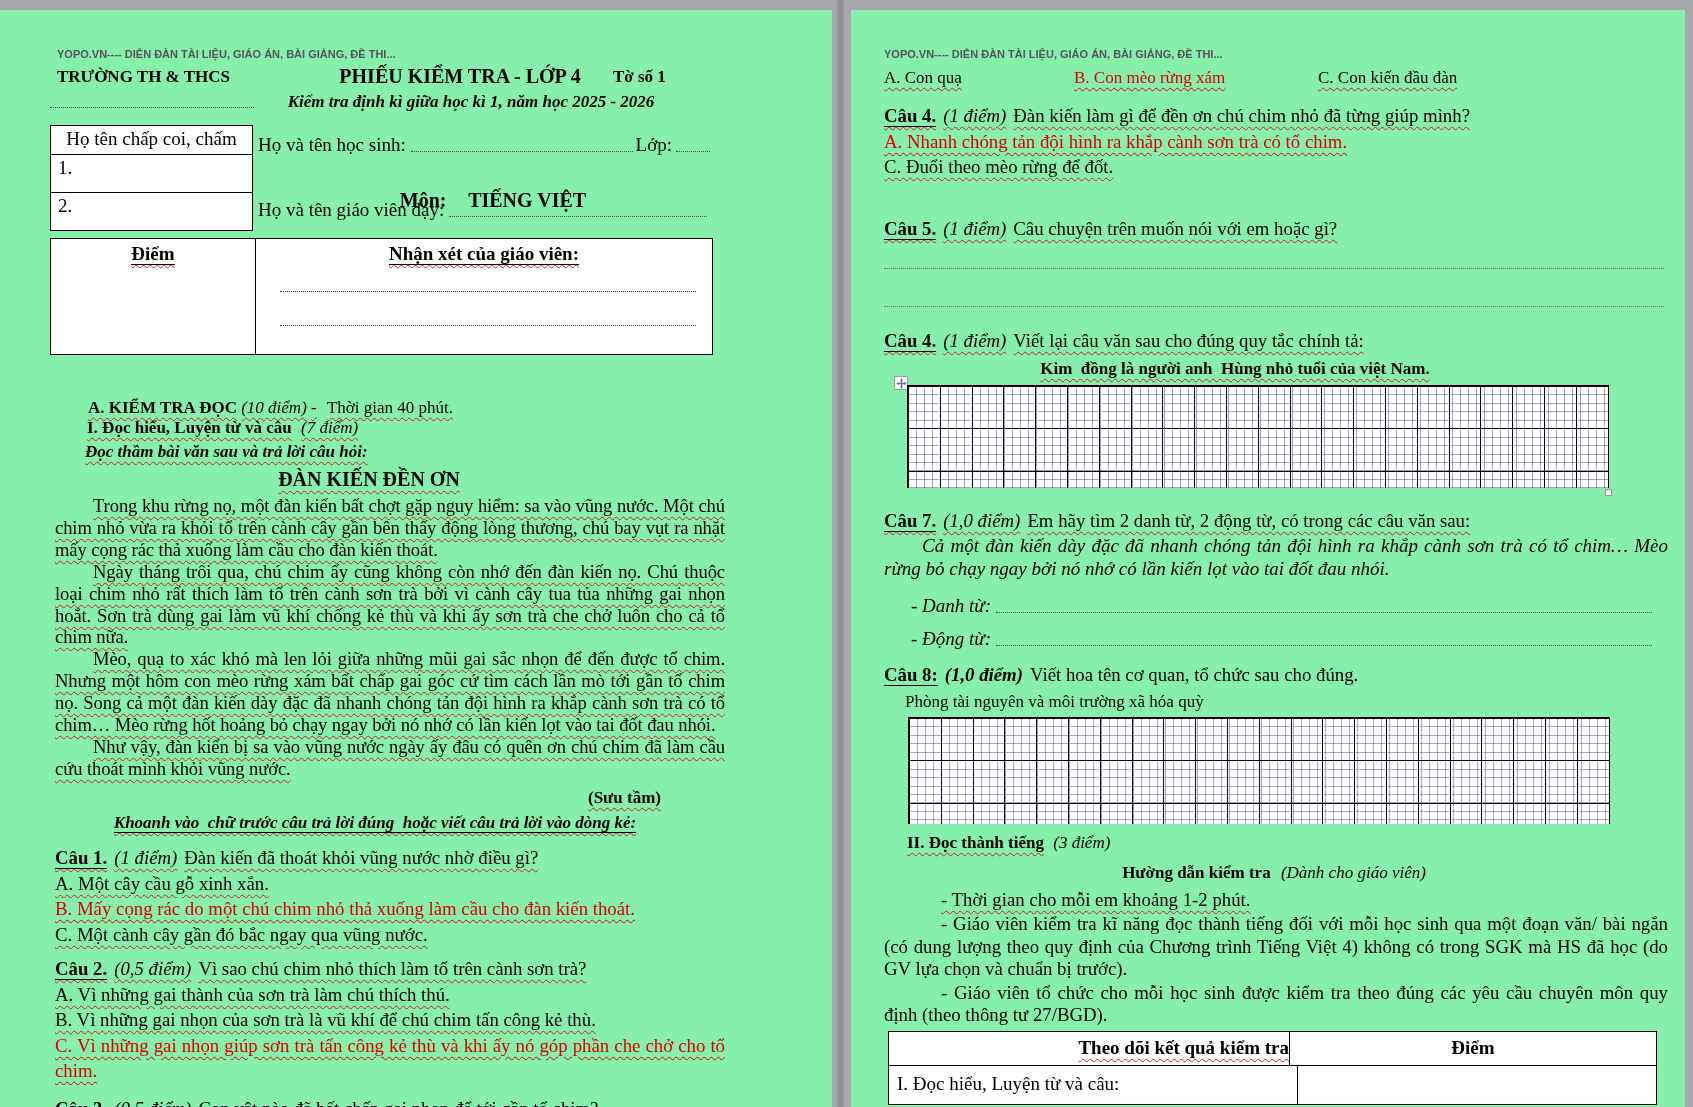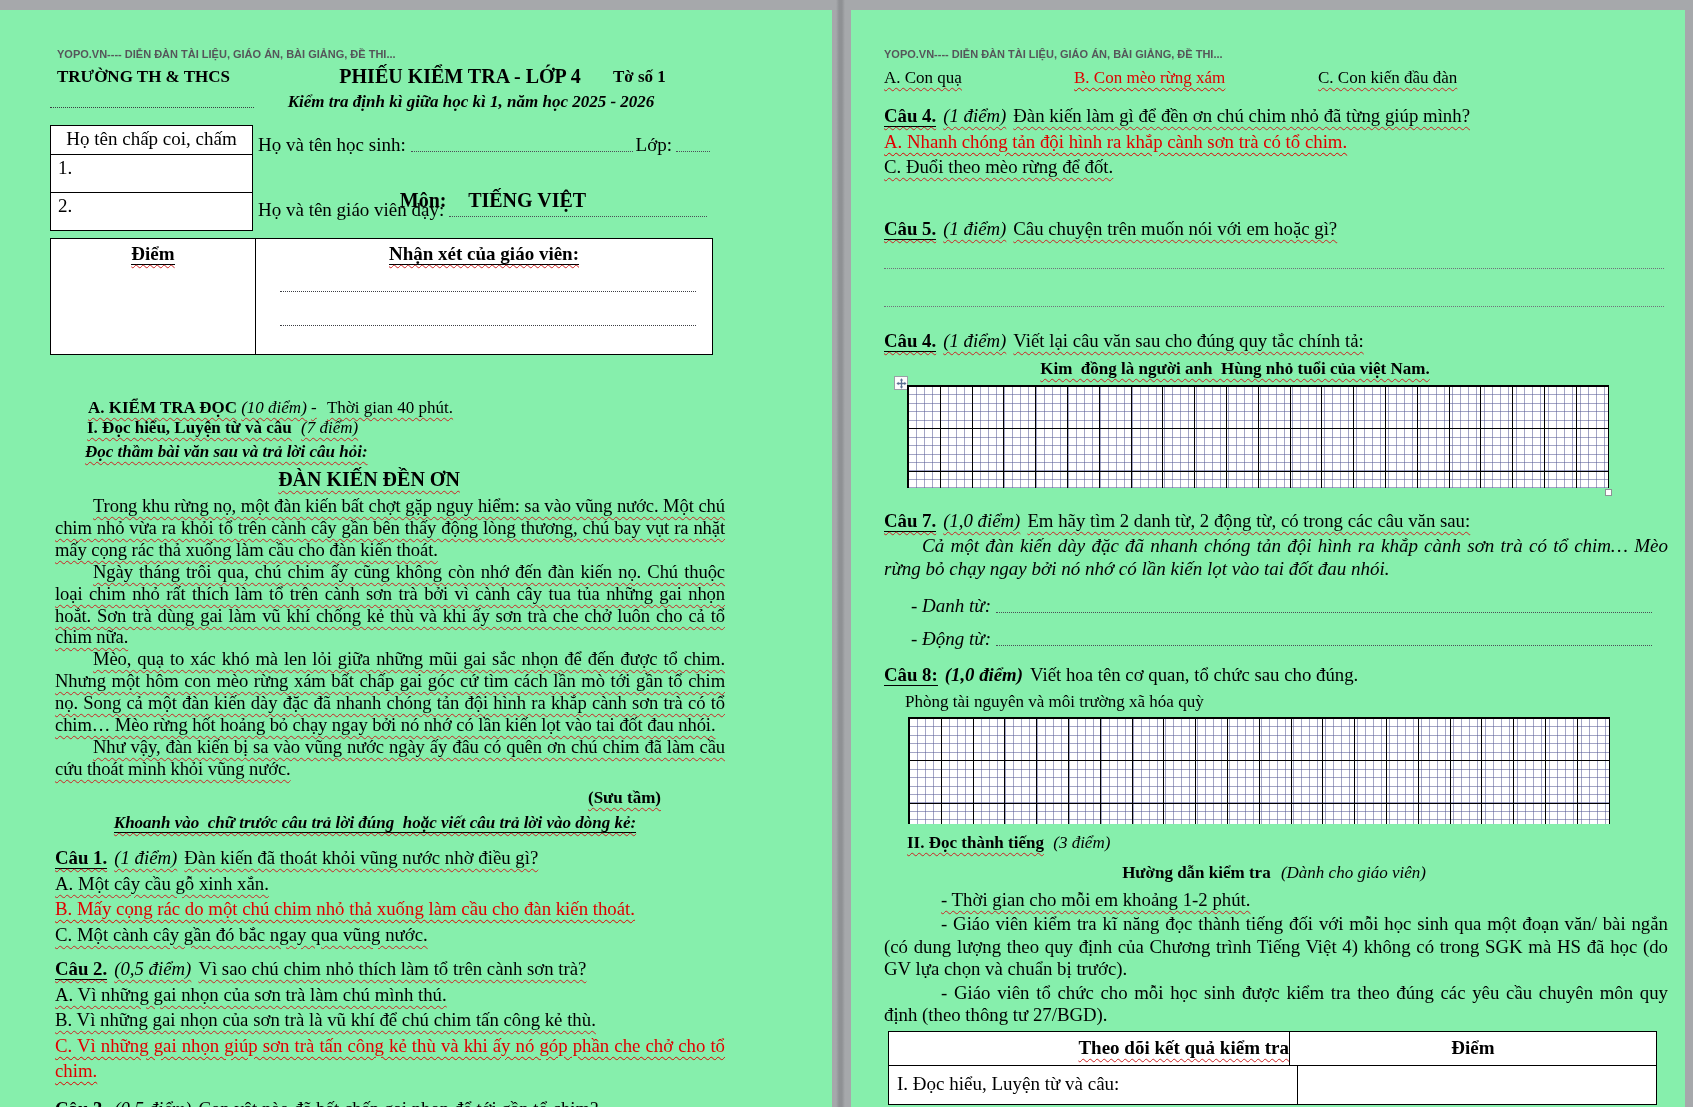--- a/index.html
+++ b/index.html
@@ -156,21 +156,21 @@
     </div>
     <div class="sq">A. Một cây cầu gỗ xinh xắn.</div>
     <div class="sq red">B. Mấy cọng rác do một chú chim nhỏ thả xuống làm cầu cho đàn kiến thoát.</div>
     <div class="sq">C. Một cành cây gần đó bắc ngay qua vũng nước.</div>
   </div>
 
   <div class="abs qline" style="left:55px;top:946px;width:670px;">
     <div>
       <span class="qlbl sq">Câu 2.</span><span class="qpts sq">(0,5 điểm)</span><span class="sq">Vì sao chú chim nhỏ thích làm tổ trên cành sơn trà?</span>
     </div>
-    <div class="sq">A. Vì những gai nhọn của sơn trà làm chú mình thú.</div>
+    <div class="sq">A. Vì những gai thành của sơn trà làm chú thích thú.</div>
     <div class="sq">B. Vì những gai nhọn của sơn trà là vũ khí để chú chim tấn công kẻ thù.</div>
     <div class="sq red just">C. Vì những gai nhọn giúp sơn trà tấn công kẻ thù và khi ấy nó góp phần che chở cho tổ chim.</div>
   </div>
 
   <div class="abs qline" style="left:55px;top:1086px;width:670px;">
     <div>
       <span class="qlbl sq">Câu 3.</span><span class="qpts sq">(0,5 điểm)</span><span class="sq">Con vật nào đã bất chấp gai nhọn để tới gần tổ chim?</span>
     </div>
   </div>
 </div>

